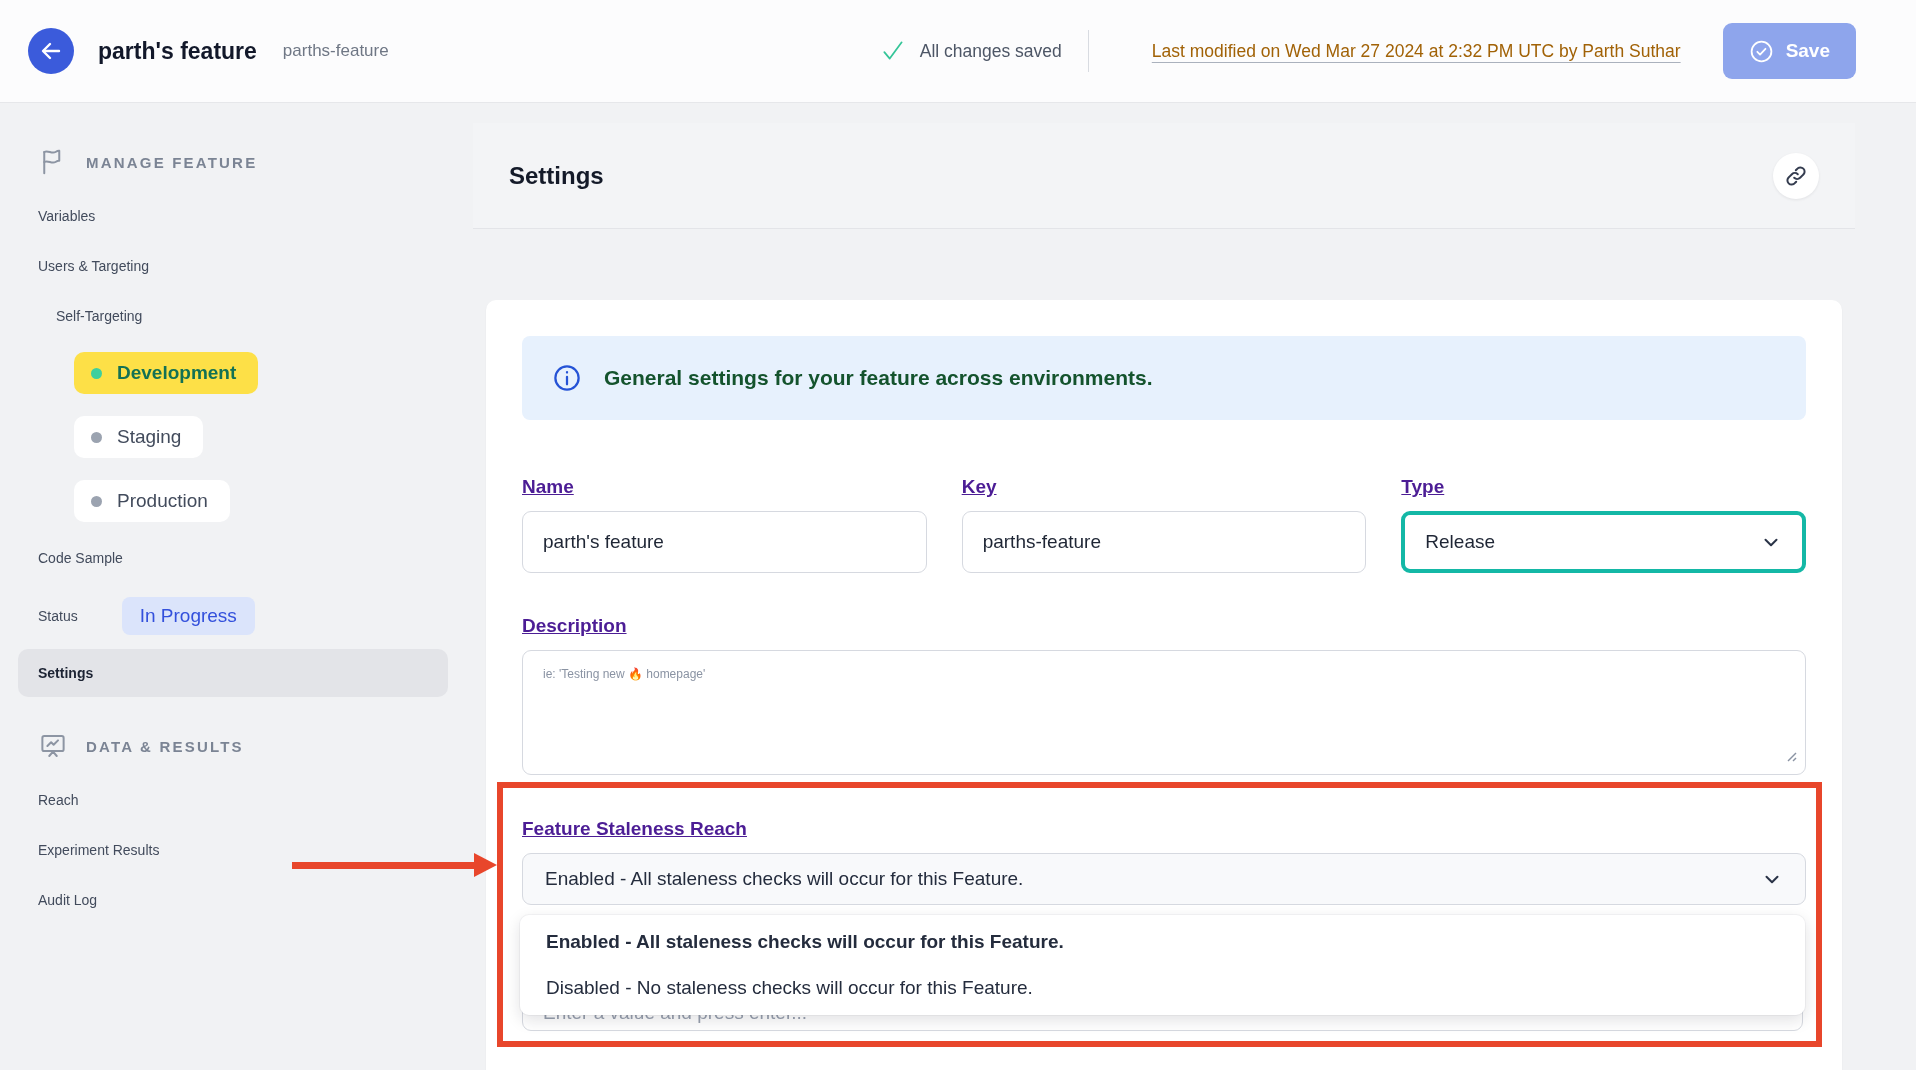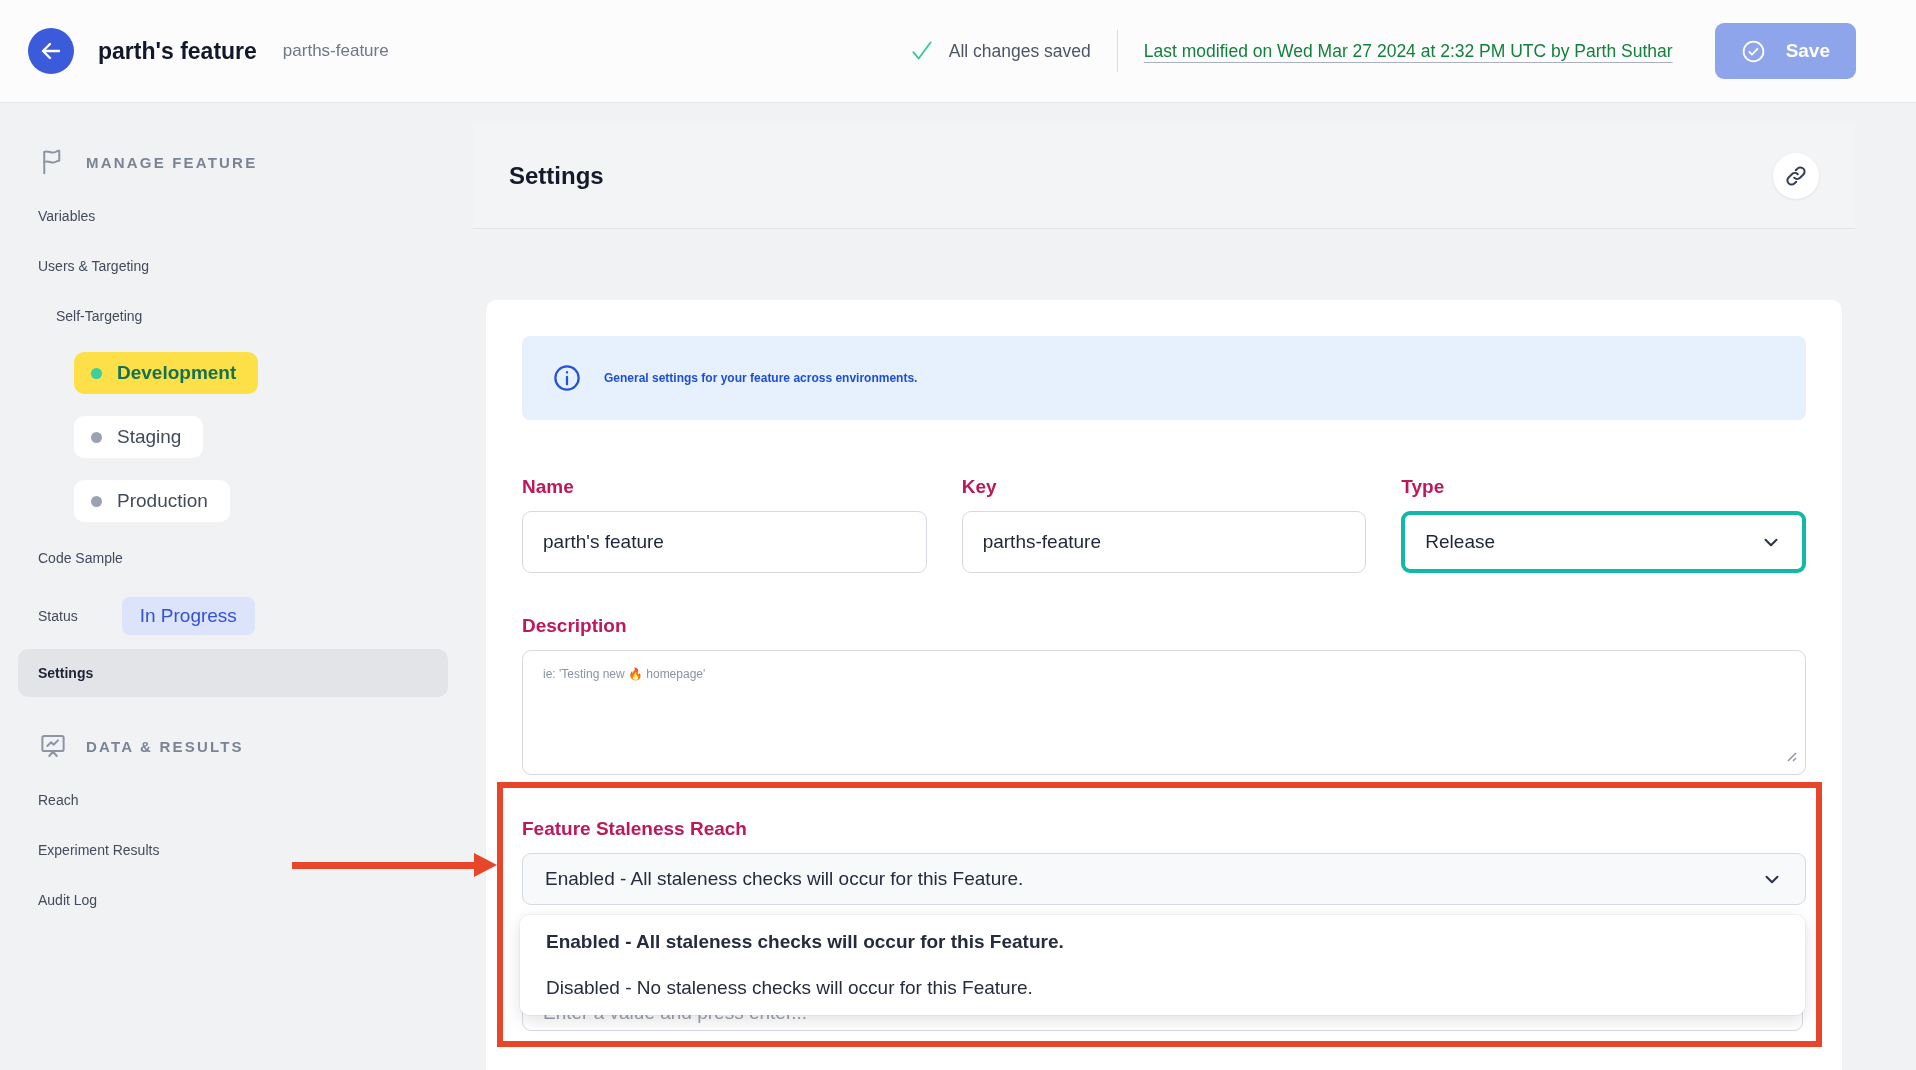--- a/index.html
+++ b/index.html
@@ -20,27 +20,27 @@
   .back-btn {
     width:46px; height:46px; border-radius:50%; background:#3b5bdb;
     display:flex; align-items:center; justify-content:center; border:none; cursor:pointer; flex:none;
   }
   .page-title { font-size:23px; font-weight:bold; color:#12182a; margin-left:24px; white-space:nowrap; }
   .feature-key-text { font-size:17px; color:#6f7785; margin-left:26px; white-space:nowrap; }
   .saved-group { margin-left:auto; display:flex; align-items:center; }
   .saved-text { font-size:17.5px; color:#4d5666; margin-left:14px; white-space:nowrap; }
   .header-divider { width:1px; height:42px; background:#d8dbe1; margin:0 26px; }
   .last-modified {
-    font-size:17.5px; color:#15803d; white-space:nowrap;
-    text-decoration:underline; text-decoration-color:#aab1bd; text-underline-offset:5px;
+    font-size:17.5px; color:#a16207; white-space:nowrap;
+    text-decoration:underline; text-decoration-color:#aab1bd; text-underline-offset:5px;margin-left:37px;
   }
   .save-btn {
     margin-left:42px; background:#8ea5ec; color:#fff; border:none; cursor:pointer;
     height:56px; border-radius:9px; padding:0 26px; font-size:19px; font-weight:bold;
-    display:flex; align-items:center; gap:20px; font-family:inherit; flex:none;
+    display:flex; align-items:center; gap:12px; font-family:inherit; flex:none;
   }
 
   
   .layout { display:flex; height:967px; }
 
   
   .sidebar { width:460px; flex:none; padding:36px 20px 0 38px; }
   .side-section { display:flex; align-items:center; gap:18px; color:#7b8494;
     font-size:15px; font-weight:bold; letter-spacing:2.2px; padding:8px 0 14px; }
   .side-section .sec-icon { color:#8d95a3; display:flex; }
@@ -80,25 +80,25 @@
   }
 
   .card {
     margin:72px 13px 0; background:#fff; border-radius:10px; padding:36px;
     height:820px; box-shadow:0 1px 2px rgba(20,24,40,.05);
   }
   .info-banner {
     background:#e7f1fd; border-radius:8px; padding:0 30px; height:84px;
     display:flex; align-items:center; gap:22px;
   }
-  .info-banner-text { color:#1d4ed8; font-size:12px; font-weight:bold; }
+  .info-banner-text { color:#14532d; font-size:21px; font-weight:bold; }
 
   .form-row { display:flex; gap:35px; margin-top:56px; }
   .field { width:calc((100% - 70px)/3); }
-  .field-label { font-size:19px; font-weight:bold; color:#be185d; display:block; }
+  .field-label { font-size:19px; font-weight:bold; color:#4c1d95; display:block;text-decoration:underline; }
   .text-input {
     margin-top:13px; width:100%; height:62px; border:1px solid #d6d9e0; border-radius:9px;
     padding:0 20px; font-size:19px; color:#1f2635; background:#fff; font-family:inherit; outline:none;
   }
   .select-box {
     margin-top:13px; width:100%; height:62px; border:4px solid #14b8a6; border-radius:9px;
     padding:0 20px; font-size:19px; color:#1f2635; background:#fff;
     display:flex; align-items:center; justify-content:space-between; cursor:pointer;
   }
   .chevron { color:#2a3347; display:flex; flex:none; }

